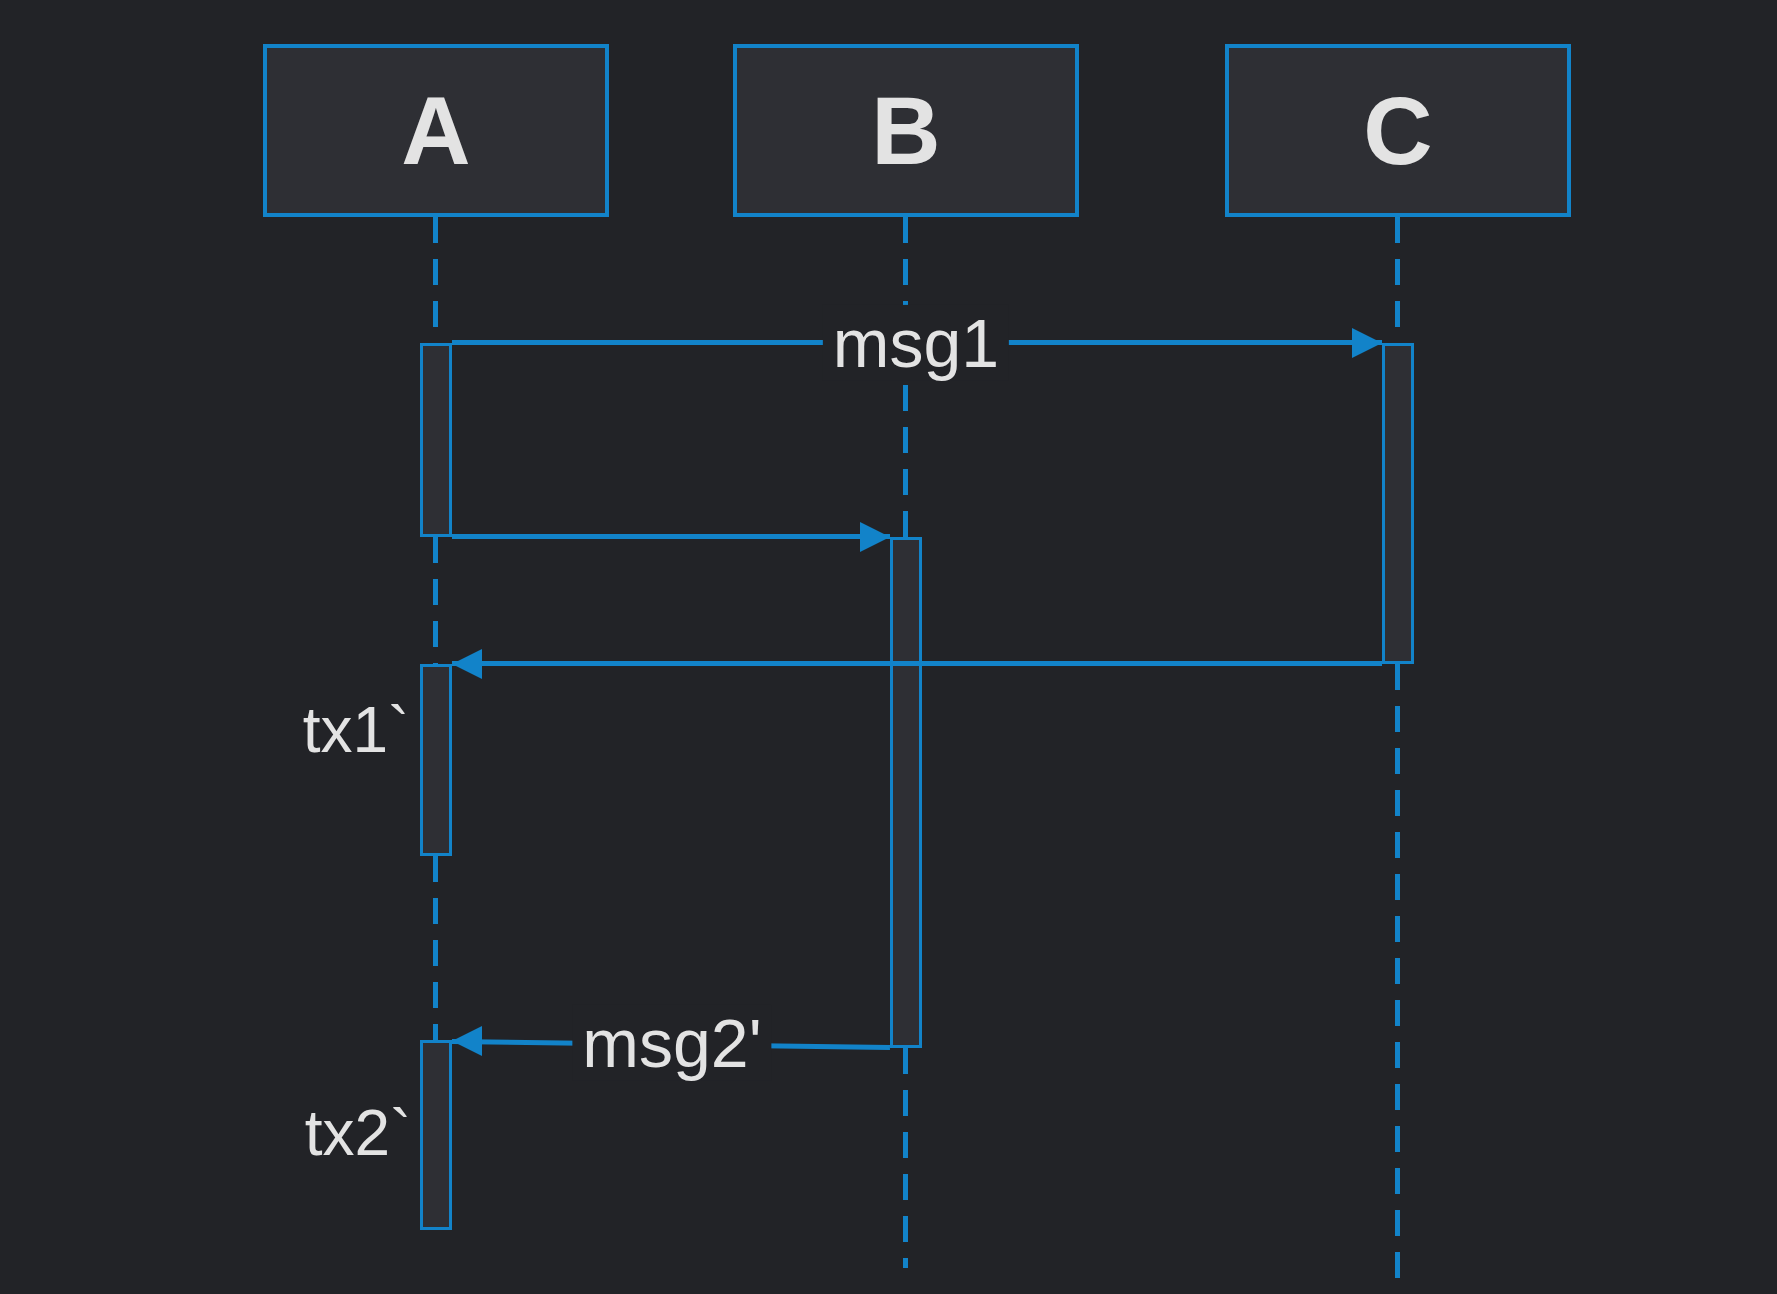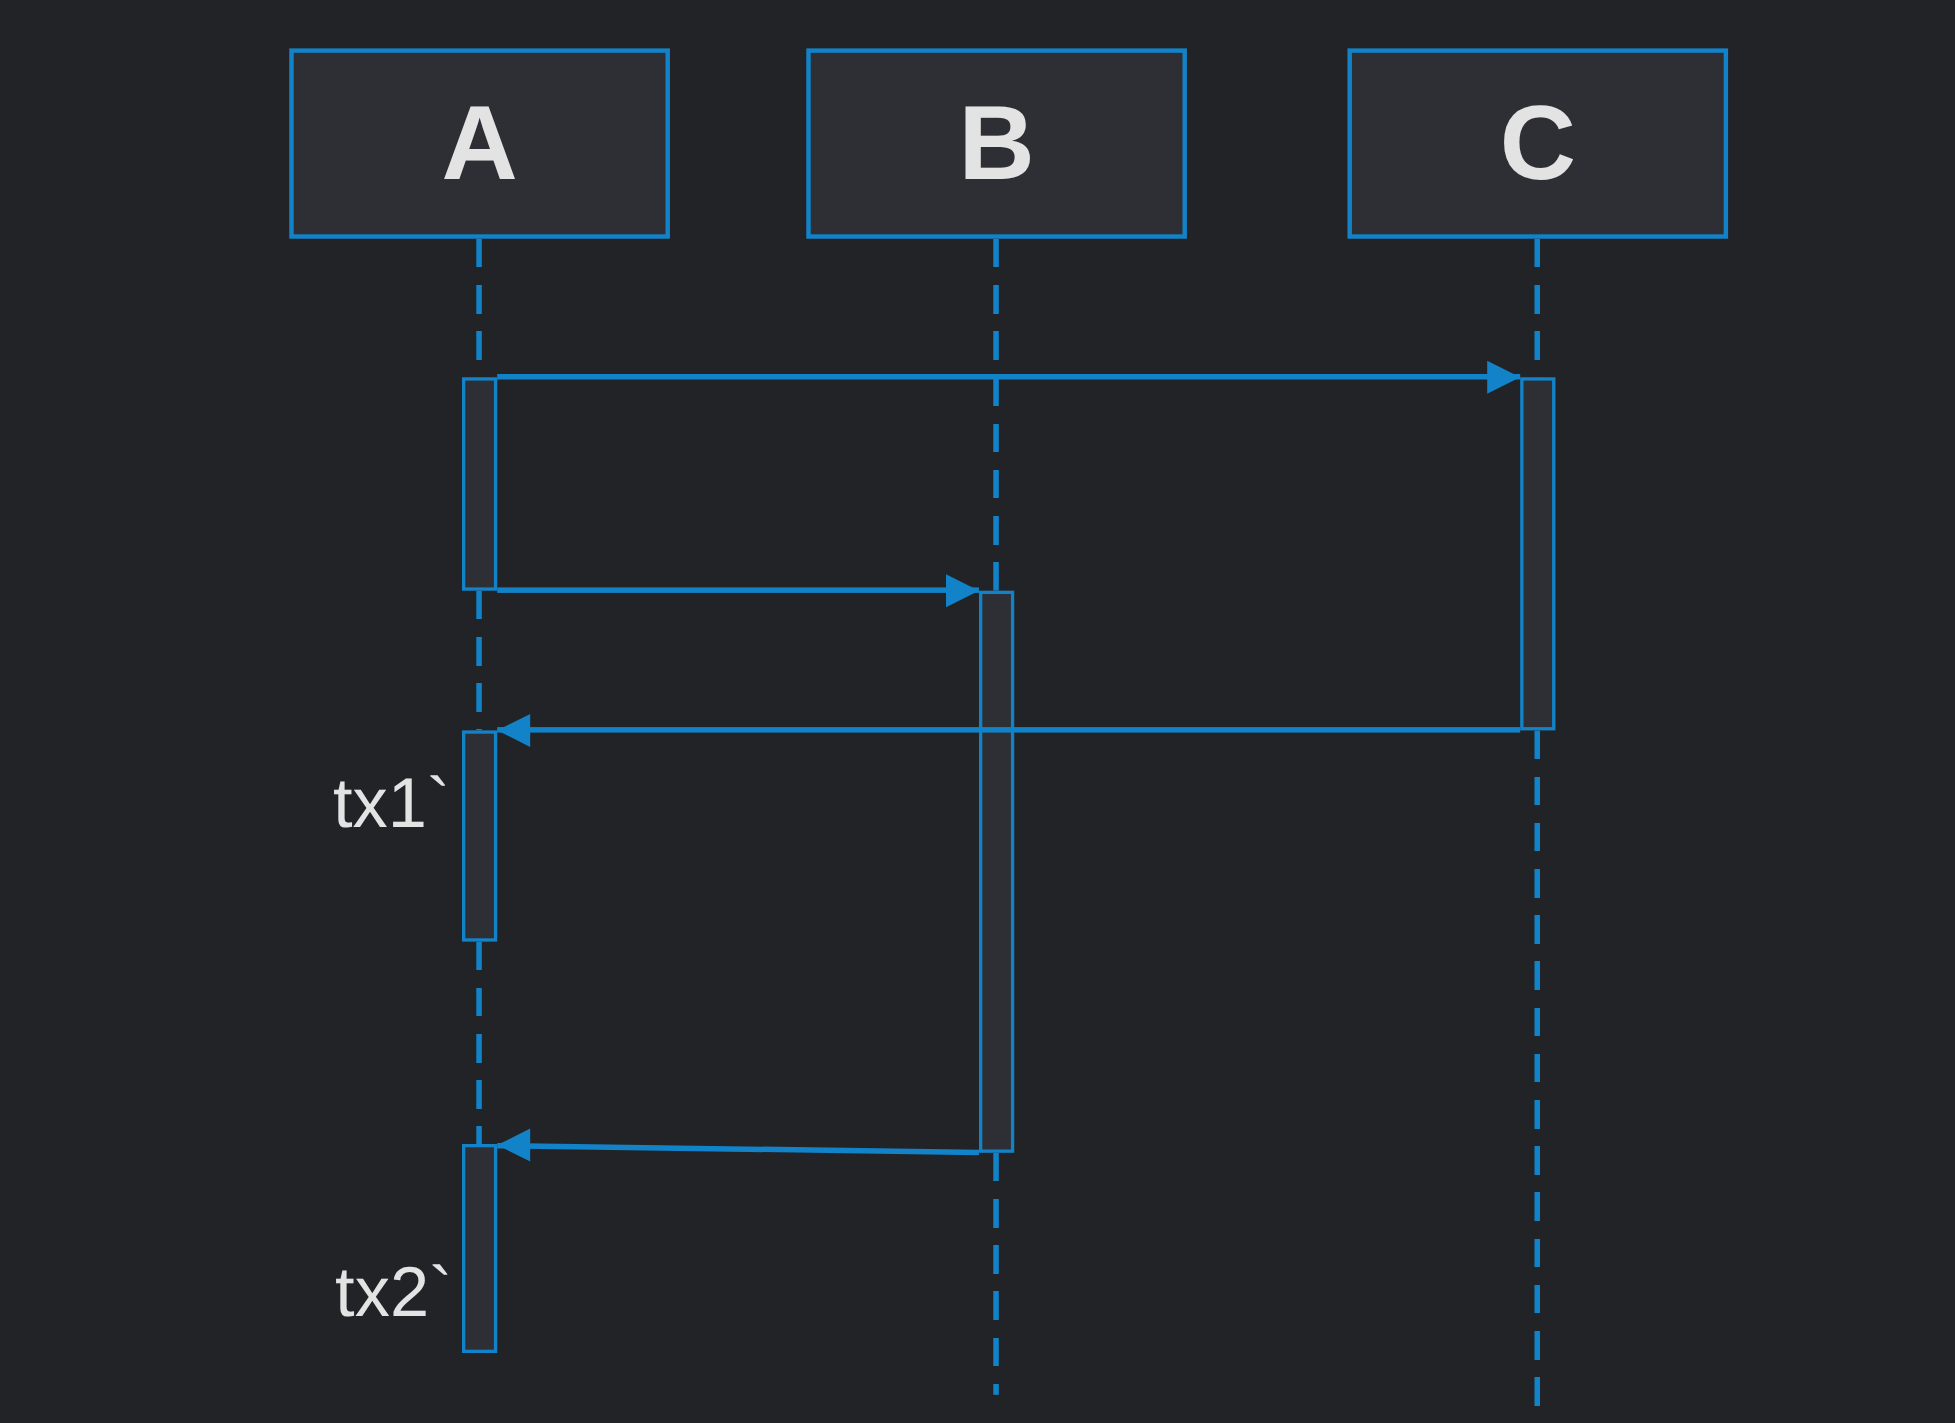--- a/index.html
+++ b/index.html
@@ -113,17 +113,19 @@
 
   <div class="msg-line" style="left:452px;top:534px;width:438px;"></div>
   <div class="arrowhead right" style="left:860px;top:522px;"></div>
 
   <div class="msg-line" style="left:452px;top:661px;width:930px;"></div>
   <div class="arrowhead left" style="left:452px;top:649px;"></div>
 
   <div class="msg-line" style="left:452px;top:1039px;width:438px;transform:rotate(0.8deg);transform-origin:left center;"></div>
   <div class="arrowhead left" style="left:452px;top:1026px;"></div>
 
+  <span class="msg-label" style="left:916px;top:343px;">msg1</span>
+  <span class="msg-label" style="left:672px;top:1043px;">msg2'</span>
 
   <span class="tx-label" style="left:356px;top:730px;text-align:center;">tx1`</span>
-  <span class="tx-label" style="left:358px;top:1133px;margin-top:42px;">tx2`</span>
+  <span class="tx-label" style="left:358px;top:1133px;">tx2`</span>
 
 </div>
 
 </body></html>

